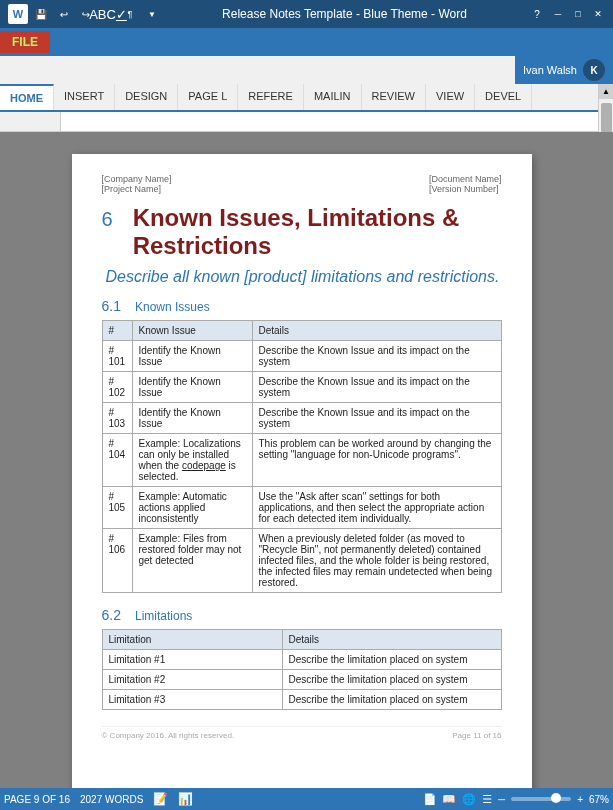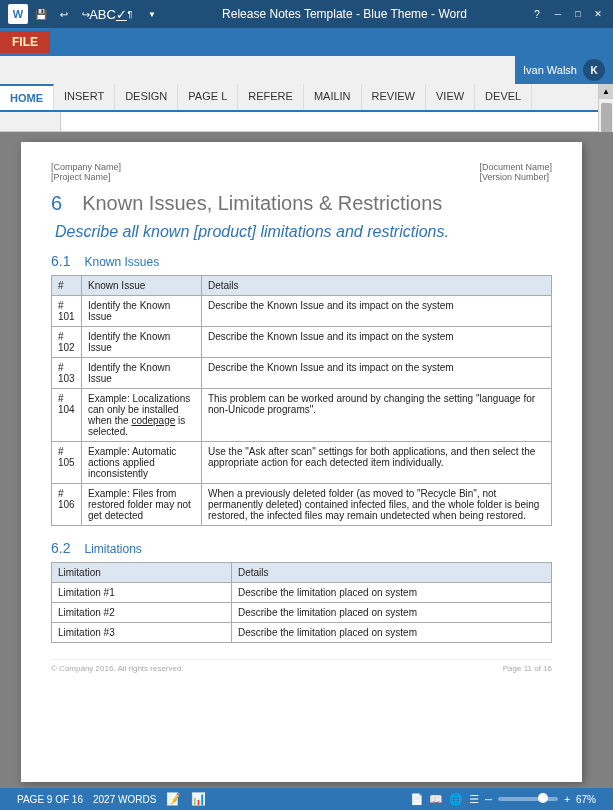--- a/index.html
+++ b/index.html
@@ -17,21 +17,21 @@
       font-size: 12px;
     }
     #title-bar-left { display: flex; align-items: center; gap: 4px; }
     #title-bar-icons { display: flex; gap: 6px; align-items: center; }
     .tb-icon { width: 16px; height: 16px; display: flex; align-items: center; justify-content: center; font-size: 10px; color: white; cursor: pointer; }
     #title-bar-center { font-size: 12px; color: white; }
     #title-bar-right { display: flex; align-items: center; gap: 6px; }
     .win-btn { width: 14px; height: 14px; display: flex; align-items: center; justify-content: center; font-size: 9px; cursor: pointer; color: white; }
     #file-tab {
       background: #c0392b;
-      color: #fef9c3;
+      color: #bef264;
       padding: 4px 12px;
       font-size: 12px;
       font-weight: bold;
       display: inline-block;
       cursor: pointer;
     }
     #ribbon-tabs {
       background: #f0f0f0;
       display: flex;
       border-bottom: 2px solid #2e75b6;
@@ -124,22 +124,22 @@
       position: relative;
       background: #808080;
       height: 660px;
       overflow: hidden;
       padding: 10px 20px 10px 10px;
     }
 
     
     #document-page {
       background: white;
-      margin: 0 auto;
-      width: 561px;
+      margin: 12px auto;
+      width: 460px;
       min-height: 640px;
       padding: 20px 30px 20px 30px;
       box-shadow: 2px 2px 8px rgba(0,0,0,0.3);
       font-size: 11px;
       color: #222;
       position: relative;
     }
 
     
     .doc-header {
@@ -158,23 +158,23 @@
       align-items: baseline;
       gap: 20px;
       margin-bottom: 8px;
     }
     .section-number {
       font-size: 20px;
       color: #2e75b6;
       font-weight: normal;
     }
     .section-title {
-      font-size: 20px;
-      color: #737373;
-      font-weight: normal;
+      font-size: 24px;
+      color: #7f1d1d;
+      font-weight: bold;
     }
 
     
     .section-desc {
       font-size: 16px;
       color: #2e75b6;
       font-style: italic;
       margin-bottom: 12px;
       margin-left: 4px;
     }
@@ -240,21 +240,21 @@
       border-top: 1px solid #eee;
     }
 
     
     #status-bar {
       height: 22px;
       background: #2e75b6;
       display: flex;
       align-items: center;
       justify-content: space-between;
-      padding: 0 17px;
+      padding: 0 4px;
       color: white;
       font-size: 10px;
       position: absolute;
       bottom: 0;
       width: 613px;
     }
     #status-left { display: flex; gap: 10px; align-items: center; }
     #status-right { display: flex; gap: 6px; align-items: center; }
     .status-icon { font-size: 12px; }
     .zoom-slider {

